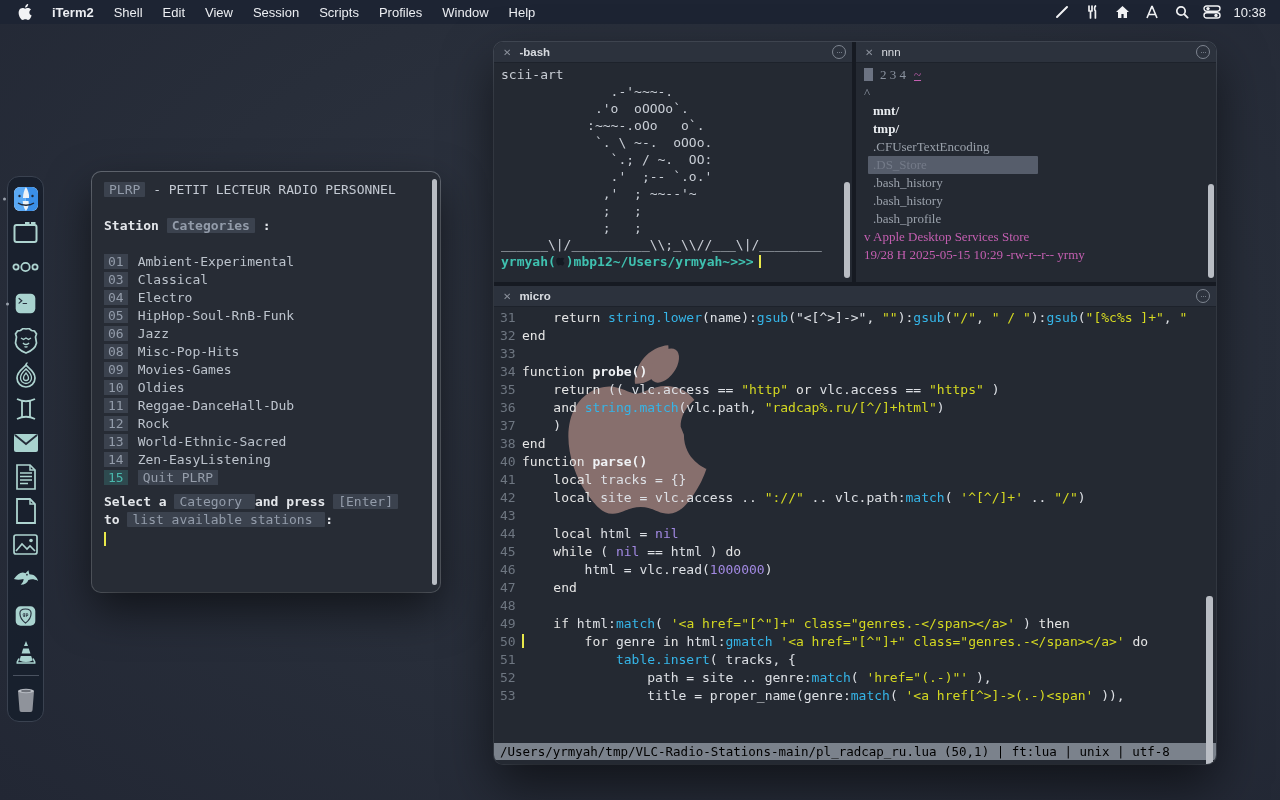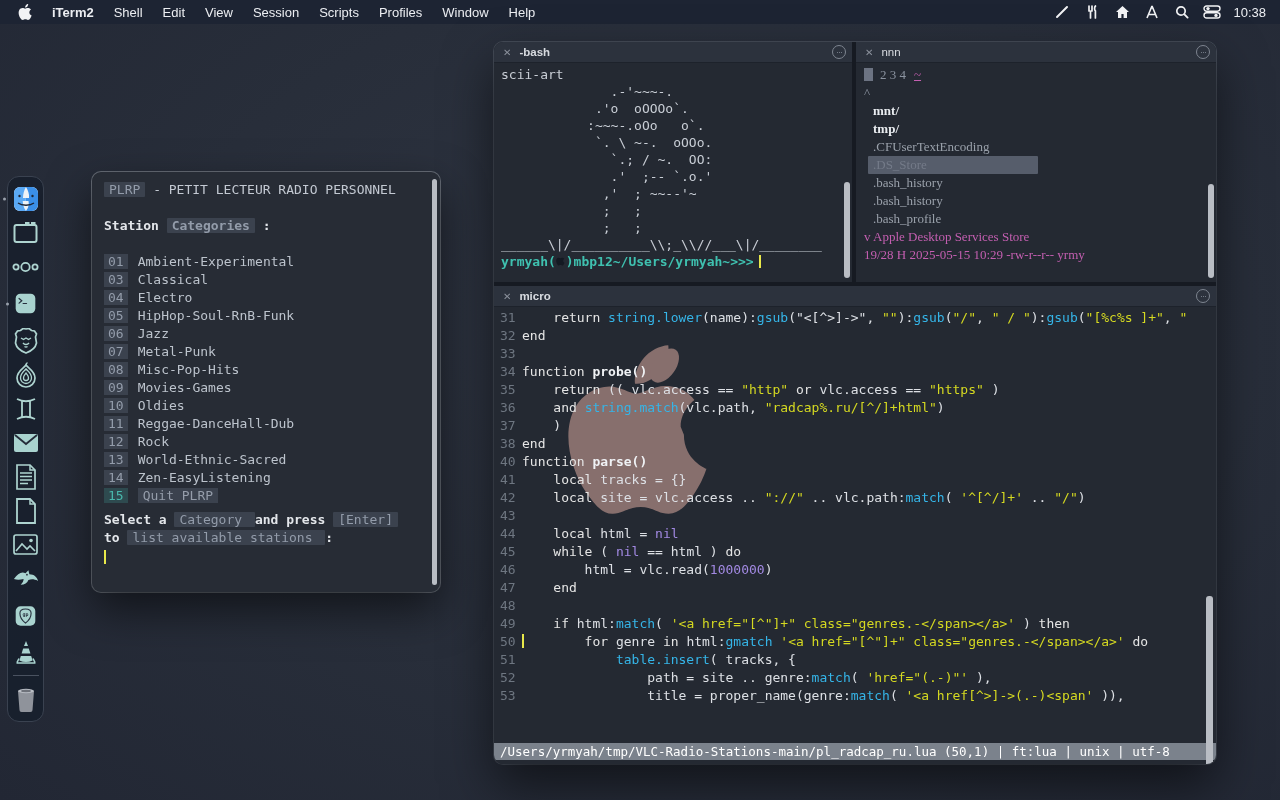--- a/index.html
+++ b/index.html
@@ -88,21 +88,21 @@
   .gutter { display:inline-block; width:22px; color:#6e7681; }
   .code-cursor { display:inline-block; width:2px; height:14px; background:#e8e84a; vertical-align:-2px; margin-right:-2px; }
   .s-kw { color:#e5e5e5; }
   .s-fn { color:#35b5e8; }
   .s-str { color:#d5d921; }
   .s-num { color:#a289e2; }
   .s-txt { color:#dde0e5; }
   .s-bold { color:#f0f2f5; font-weight:bold; }
   .statusbar {
     position:absolute; left:0; top:436px; width:722px; height:17px;
-    background:#7b828c; color:#ffffff; font-size:12.5px; line-height:17px;
+    background:#7b828c; color:#000000; font-size:12.5px; line-height:17px;
     padding-left:6px; white-space:pre; overflow:hidden;
   }
   .watermark { position:absolute; left:72px; top:36px; opacity:.62; pointer-events:none; }
 
   
   #plrp { left:92px; top:172px; width:348px; height:420px; background:#272c35;
           box-shadow: 0 18px 44px rgba(0,0,0,.55), 0 0 0 1px #666c76; }
   .plrp-body { padding:9px 10px 0 12px; font-size:13px; line-height:18px; }
   .chip { background:#3b424e; color:#939caa; padding:0 5px; border-radius:1px; }
   .plrp-title { margin-bottom:18px; color:#c3c9d2; }
@@ -387,21 +387,20 @@
 <div id="plrp" class="term-window">
   <div class="plrp-body">
     <div class="plrp-title"><span class="chip">PLRP</span><span> - PETIT LECTEUR RADIO PERSONNEL</span></div>
     <div class="plrp-prompt"><span>Station </span><span class="chip">Categories</span><span> :</span></div>
     <div id="plrp-stations">
         <div class="station-row"><span class="st-num">01</span><span class="st-label">Ambient-Experimental</span></div>
         <div class="station-row"><span class="st-num">03</span><span class="st-label">Classical</span></div>
         <div class="station-row"><span class="st-num">04</span><span class="st-label">Electro</span></div>
         <div class="station-row"><span class="st-num">05</span><span class="st-label">HipHop-Soul-RnB-Funk</span></div>
         <div class="station-row"><span class="st-num">06</span><span class="st-label">Jazz</span></div>
-        <div class="station-row"><span class="st-num">07</span><span class="st-label">Metal-Punk</span></div>
         <div class="station-row"><span class="st-num">08</span><span class="st-label">Misc-Pop-Hits</span></div>
         <div class="station-row"><span class="st-num">09</span><span class="st-label">Movies-Games</span></div>
         <div class="station-row"><span class="st-num">10</span><span class="st-label">Oldies</span></div>
         <div class="station-row"><span class="st-num">11</span><span class="st-label">Reggae-DanceHall-Dub</span></div>
         <div class="station-row"><span class="st-num">12</span><span class="st-label">Rock</span></div>
         <div class="station-row"><span class="st-num">13</span><span class="st-label">World-Ethnic-Sacred</span></div>
         <div class="station-row"><span class="st-num">14</span><span class="st-label">Zen-EasyListening</span></div>
         <div class="station-row quit"><span class="st-num">15</span><span class="st-label">Quit PLRP</span></div>
       </div>
     <div class="plrp-footer">

